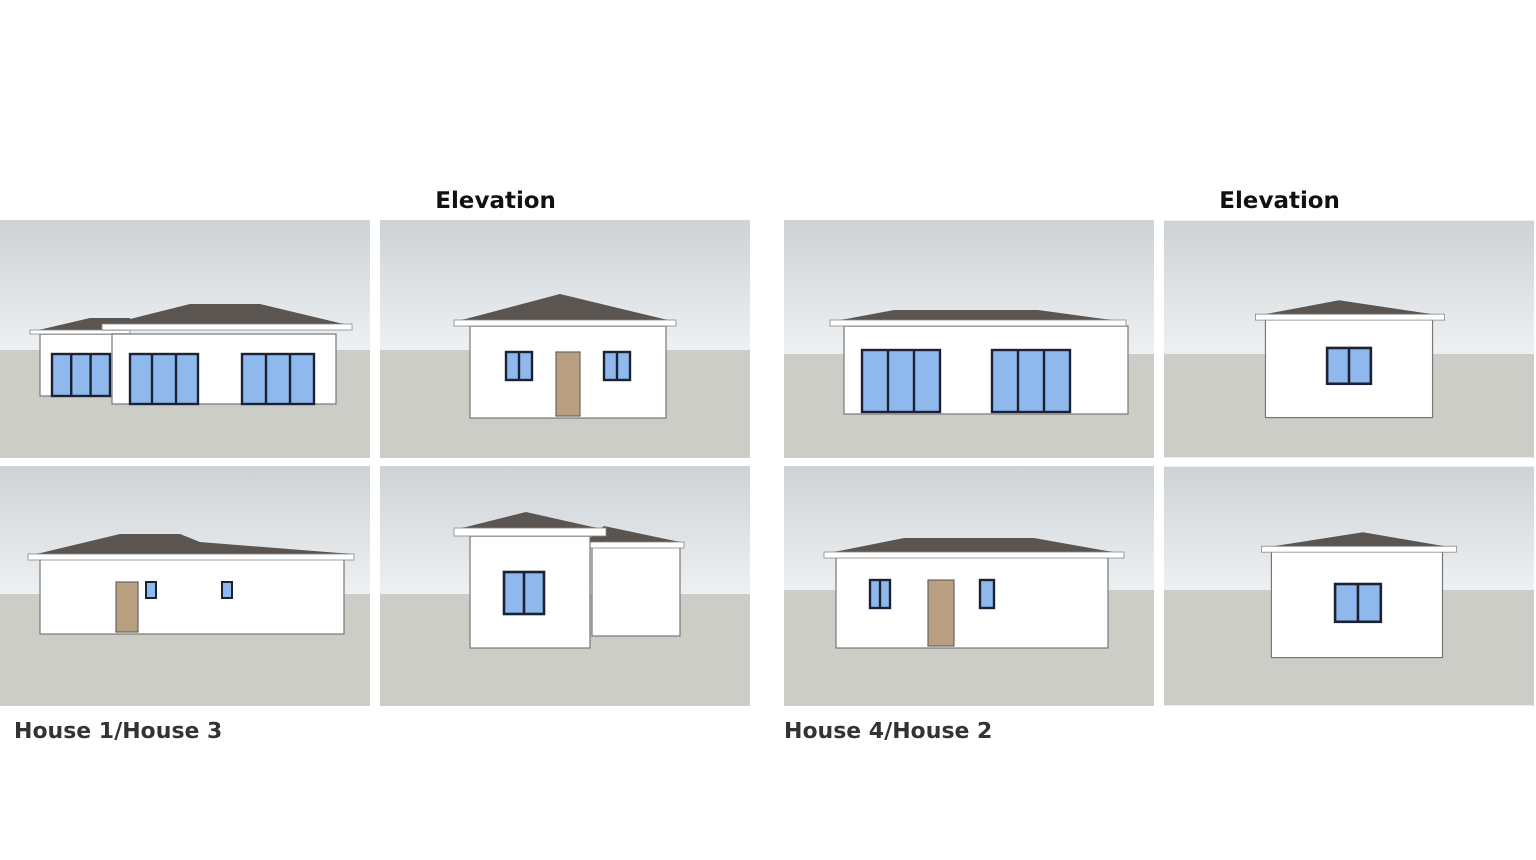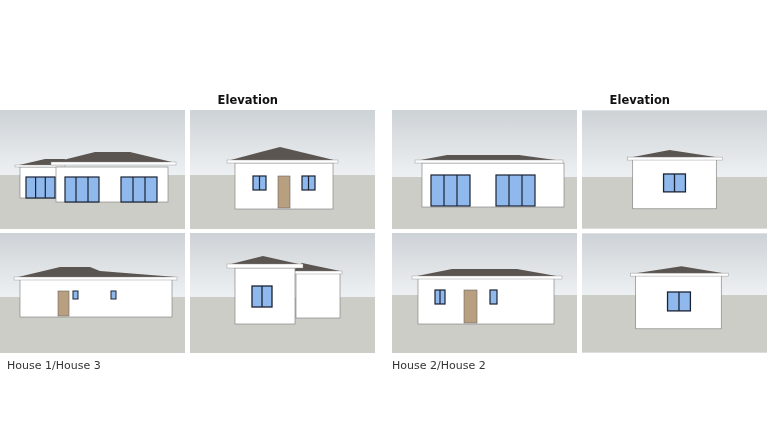--- a/index.html
+++ b/index.html
@@ -1,18 +1,18 @@
 <!DOCTYPE html>
 <html><head>
 <meta charset="utf-8">
 <style>
   html,body{margin:0;padding:0;background:#ffffff;}
   body{width:768px;height:430px;position:relative;overflow:hidden;font-family:"DejaVu Sans","Liberation Sans",sans-serif;}
   .title{position:absolute;top:93px;font-size:11.5px;font-weight:bold;color:#111;width:185px;text-align:right;}
-  .caption{position:absolute;top:359px;font-size:11px;color:#333;}
+  .caption{position:absolute;top:359px;font-size:11px;color:#333;font-weight:bold;}
   .panel{position:absolute;width:185px;overflow:hidden;}
   .panel svg{display:block;width:100%;height:100%;}
 </style>
 </head>
 <body>
 
 <svg width="0" height="0" style="position:absolute">
   <defs>
     <linearGradient id="sky" x1="0" y1="0" x2="0" y2="1">
       <stop offset="0" stop-color="#cdd2d6"></stop>
@@ -155,13 +155,13 @@
     <rect x="54" y="42" width="86" height="54" fill="#fff" stroke="#777" stroke-width="0.6"></rect>
     <polygon points="49,41 100,33 147,41" fill="#5b5551"></polygon>
     <rect x="49" y="40" width="98" height="3" fill="#fff" stroke="#888" stroke-width="0.4"></rect>
     <g stroke="#1a2233" stroke-width="1.3" fill="#8fb8ec">
       <rect x="86" y="59" width="23" height="19"></rect>
         <line x1="97.5" y1="59" x2="97.5" y2="78"></line>
     </g>
   </svg>
 </div>
 
-<div class="caption" style="left:392px;">House 2/House 2</div>
+<div class="caption" style="left:392px;">House 4/House 2</div>
 
 </body></html>

